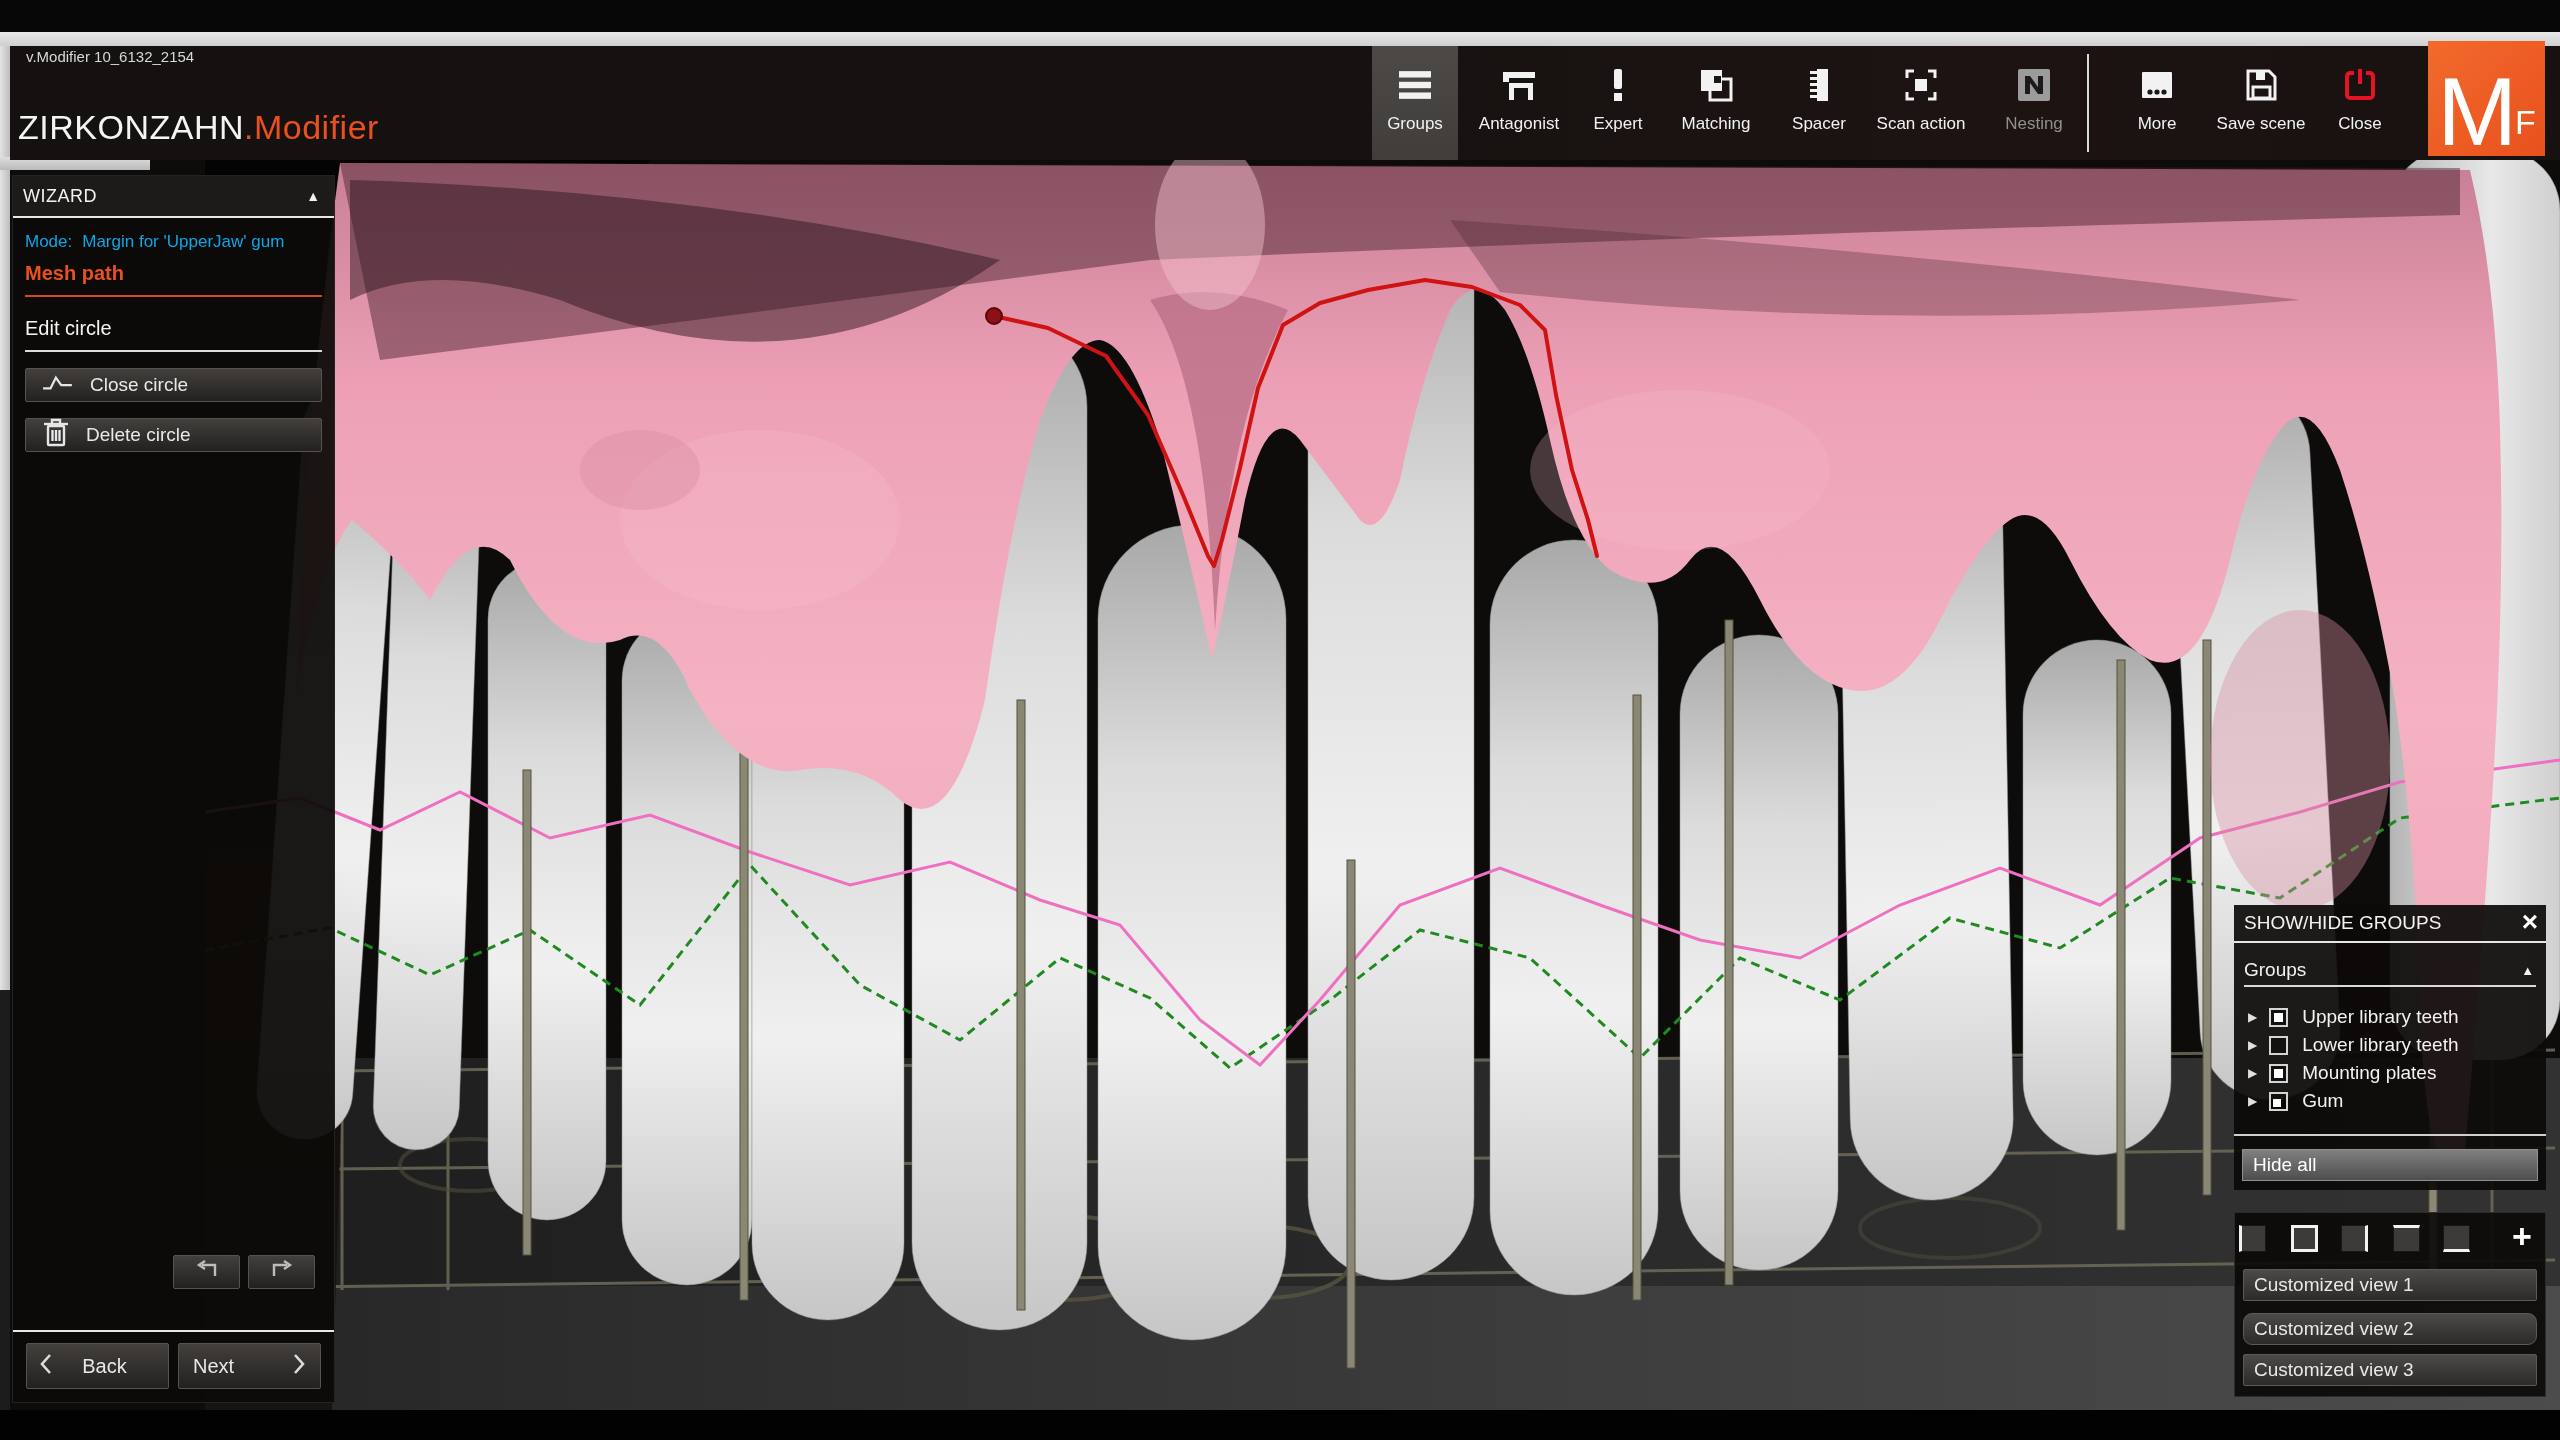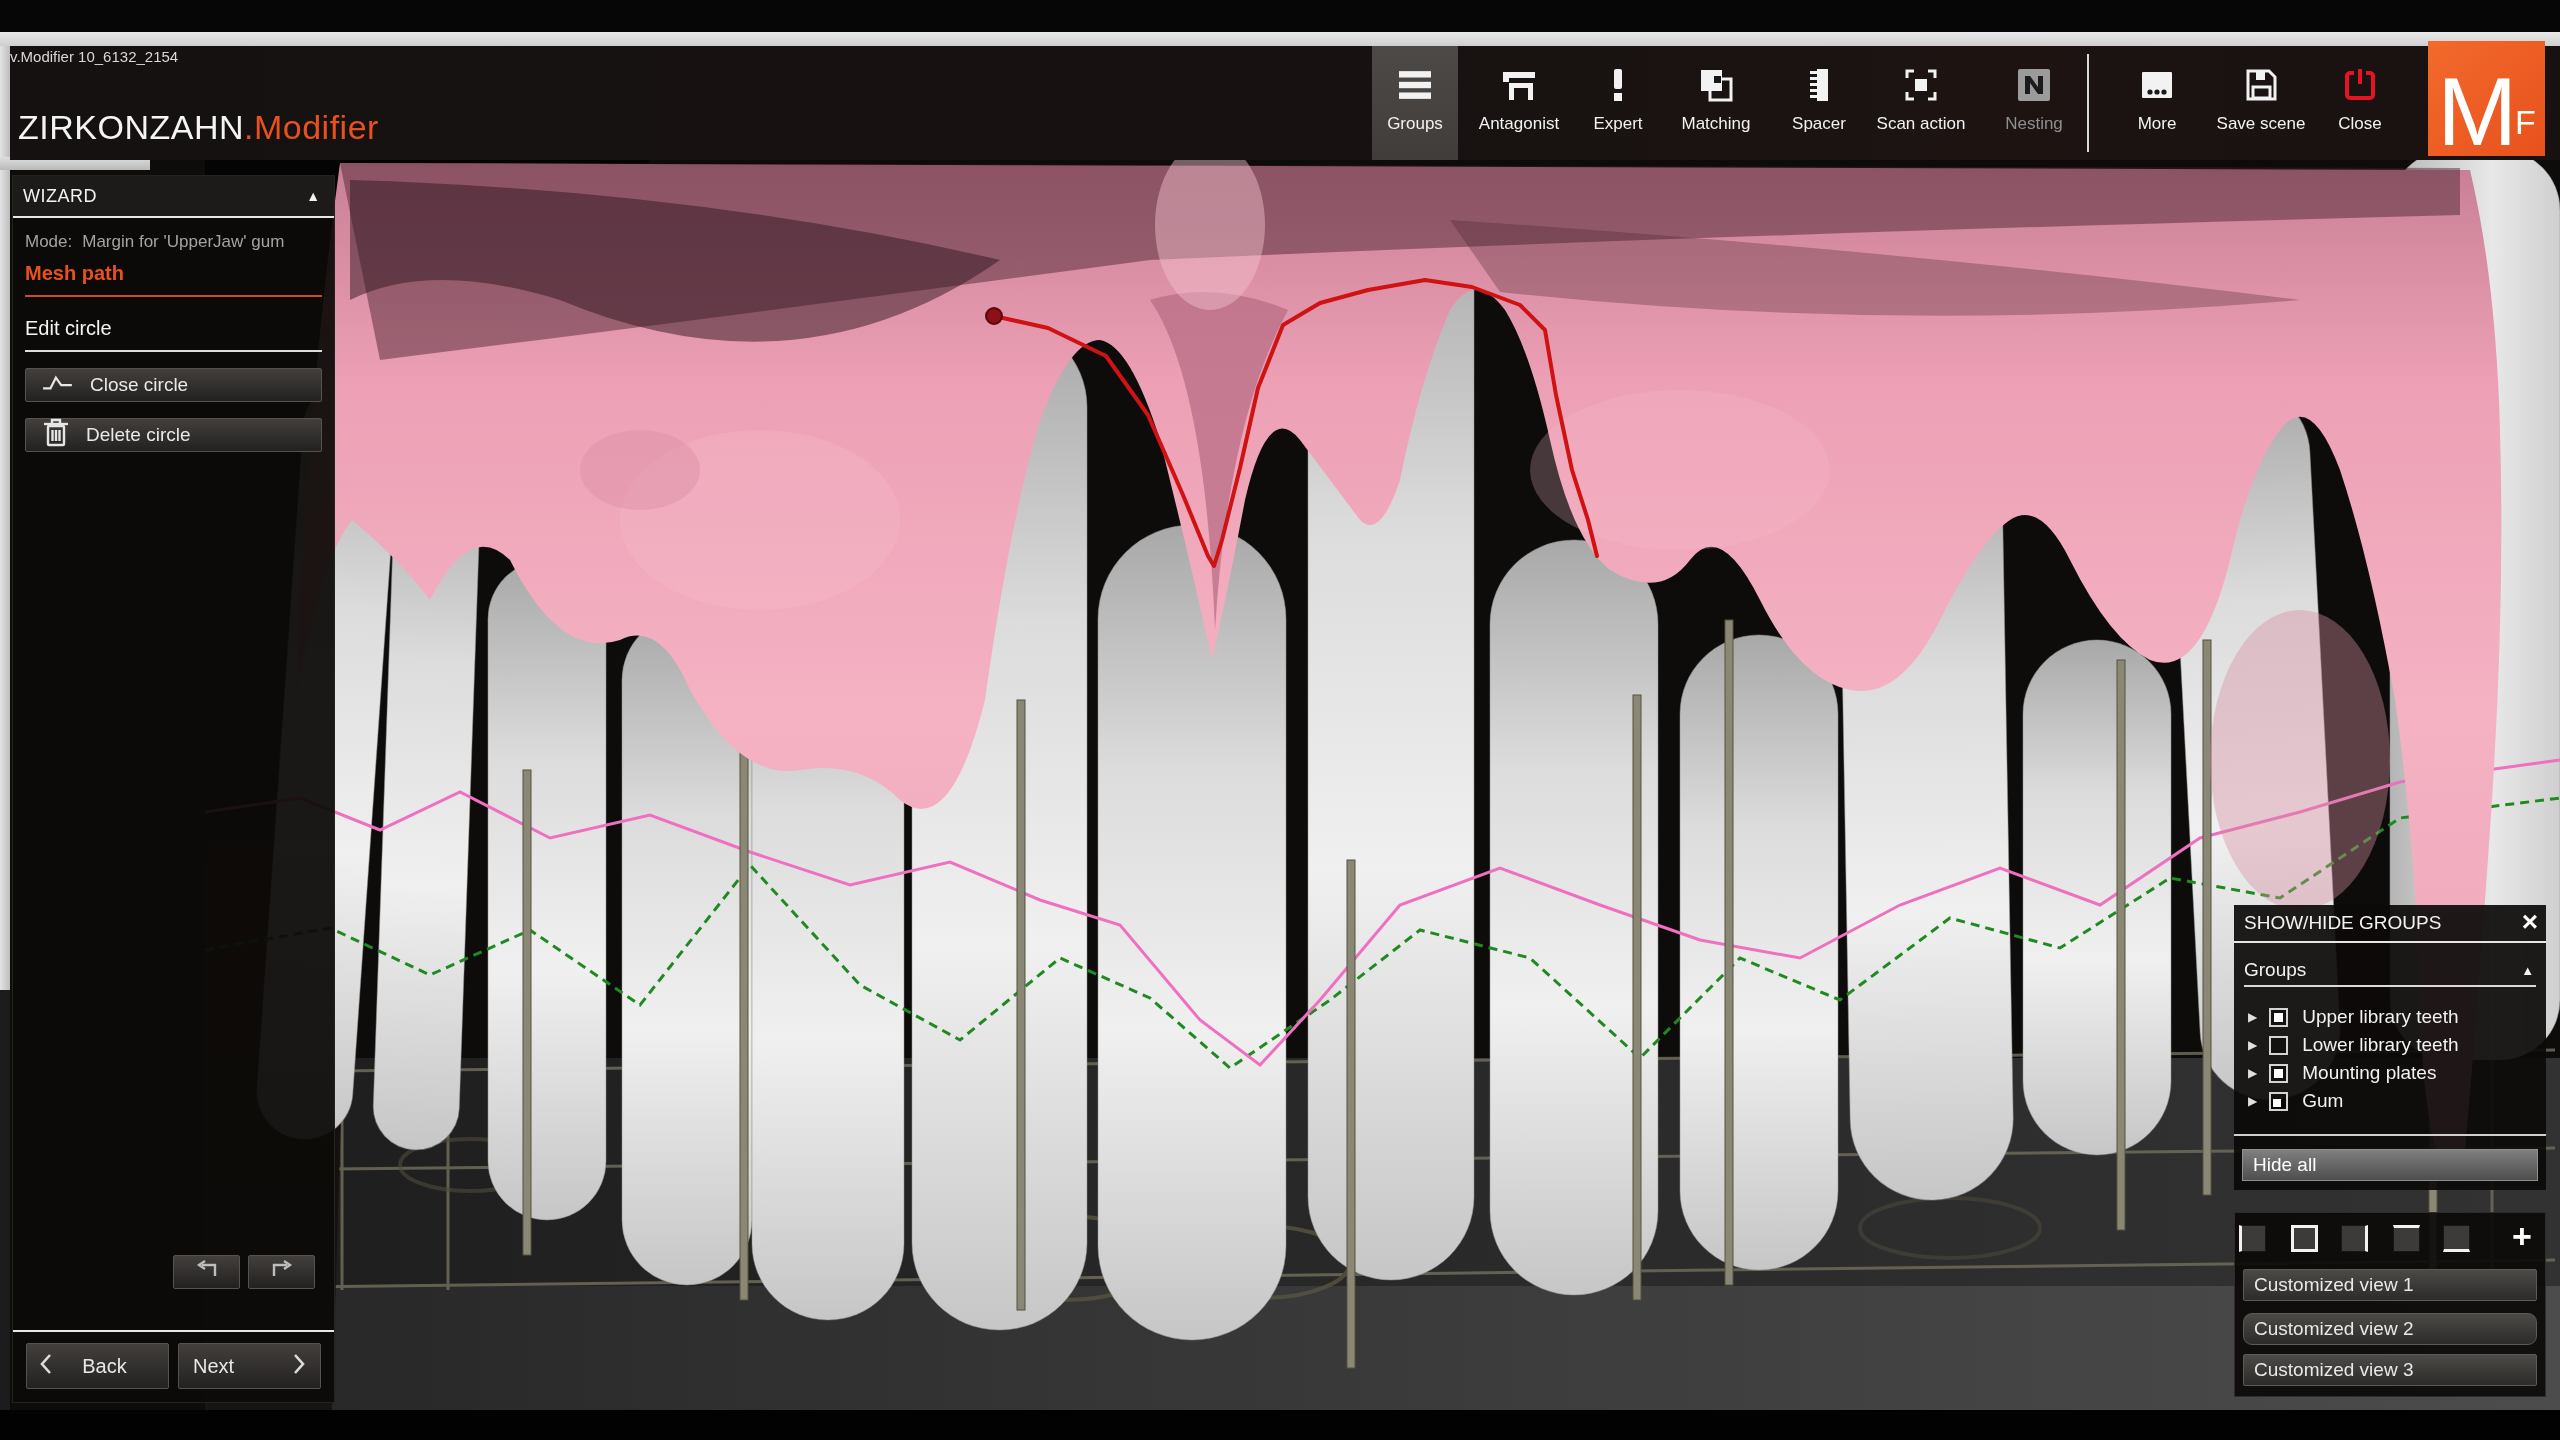--- a/index.html
+++ b/index.html
@@ -17,21 +17,21 @@
   #bottom-black{left:0;top:1410px;width:2560px;height:30px;background:#020202;z-index:6;}
   #logo-understrip{left:0;top:157px;width:150px;height:13px;
     background:linear-gradient(#dedede,#b9b9b9);z-index:5;}
 
   
   #scene{left:0;top:0;width:2560px;height:1440px;z-index:1;}
 
   
   #header{left:10px;top:46px;width:2550px;height:114px;z-index:5;
     background:linear-gradient(90deg,#151110 0%,#171211 55%,#1d1412 78%,#171110 100%);}
-  #version{position:absolute;left:0;top:2px;font-size:15px;color:#d8d8d8;}
+  #version{position:absolute;left:16px;top:2px;font-size:15px;color:#d8d8d8;}
   #brand{position:absolute;left:8px;top:62px;font-size:34px;letter-spacing:.5px;color:#f4f4f4;white-space:nowrap;}
   #brand .suffix{color:#e8511d;}
 
   .tb-btn{position:absolute;top:0;height:114px;display:flex;flex-direction:column;
     align-items:center;justify-content:flex-start;padding-top:20px;box-sizing:border-box;cursor:pointer;}
   .tb-btn .ticon{height:38px;display:flex;align-items:center;justify-content:center;}
   .tb-btn .tlabel{margin-top:10px;font-size:17px;color:#f2f2f2;white-space:nowrap;}
   .tb-btn.active{background:linear-gradient(#4c4946,#403d3a);}
   .tb-btn.disabled .tlabel{color:#8f8f8f;}
   #tb-divider{position:absolute;left:2077px;top:8px;width:2px;height:98px;background:#dadada;}
@@ -46,21 +46,21 @@
   .dk-btn{background:linear-gradient(#423f3c,#232120);border:1px solid #56534f;
     border-radius:2px;box-sizing:border-box;display:flex;align-items:center;cursor:pointer;color:#e8e8e8;}
 
   
   #wizard{left:12px;top:175px;width:323px;height:1228px;z-index:5;
     background:rgba(13,11,9,.94);border:1px solid #26231f;box-sizing:border-box;}
   #wizard-header{position:relative;height:40px;background:rgba(255,255,255,.07);
     border-bottom:2px solid #e8e8e8;display:flex;align-items:center;cursor:pointer;}
   #wizard-header .t{margin-left:10px;font-size:18px;color:#f2f2f2;letter-spacing:.5px;}
   #wizard-header .tri{position:absolute;right:14px;font-size:14px;color:#f2f2f2;}
-  #wizard-mode{margin:14px 12px 0 12px;font-size:17px;color:#a3a3a3;display:flex;gap:10px;}
+  #wizard-mode{margin:14px 12px 0 12px;font-size:17px;color:#0ea5e9;display:flex;gap:10px;}
   #wizard-step{margin:10px 12px 0 12px;font-size:20px;font-weight:bold;color:#e8511d;
     border-bottom:2px solid #cf4c1c;padding-bottom:10px;}
   #wizard-section{margin:20px 12px 0 12px;font-size:20px;color:#f4f4f4;
     border-bottom:2px solid #dcdcdc;padding-bottom:10px;}
   .wz-btn{margin:16px 12px 0 12px;height:34px;padding-left:16px;gap:16px;font-size:19px;}
   #undo-row{position:absolute;left:160px;top:1079px;display:flex;gap:8px;}
   .ur-btn{width:67px;height:34px;justify-content:center;}
   #wizard-sep{position:absolute;left:0;top:1154px;width:100%;border-top:2px solid #e8e8e8;}
   #back-btn{position:absolute;left:13px;top:1167px;width:143px;height:46px;padding:0 12px;justify-content:space-between;font-size:20px;}
   #next-btn{position:absolute;left:165px;top:1167px;width:143px;height:46px;padding:0 14px;justify-content:space-between;font-size:20px;}

